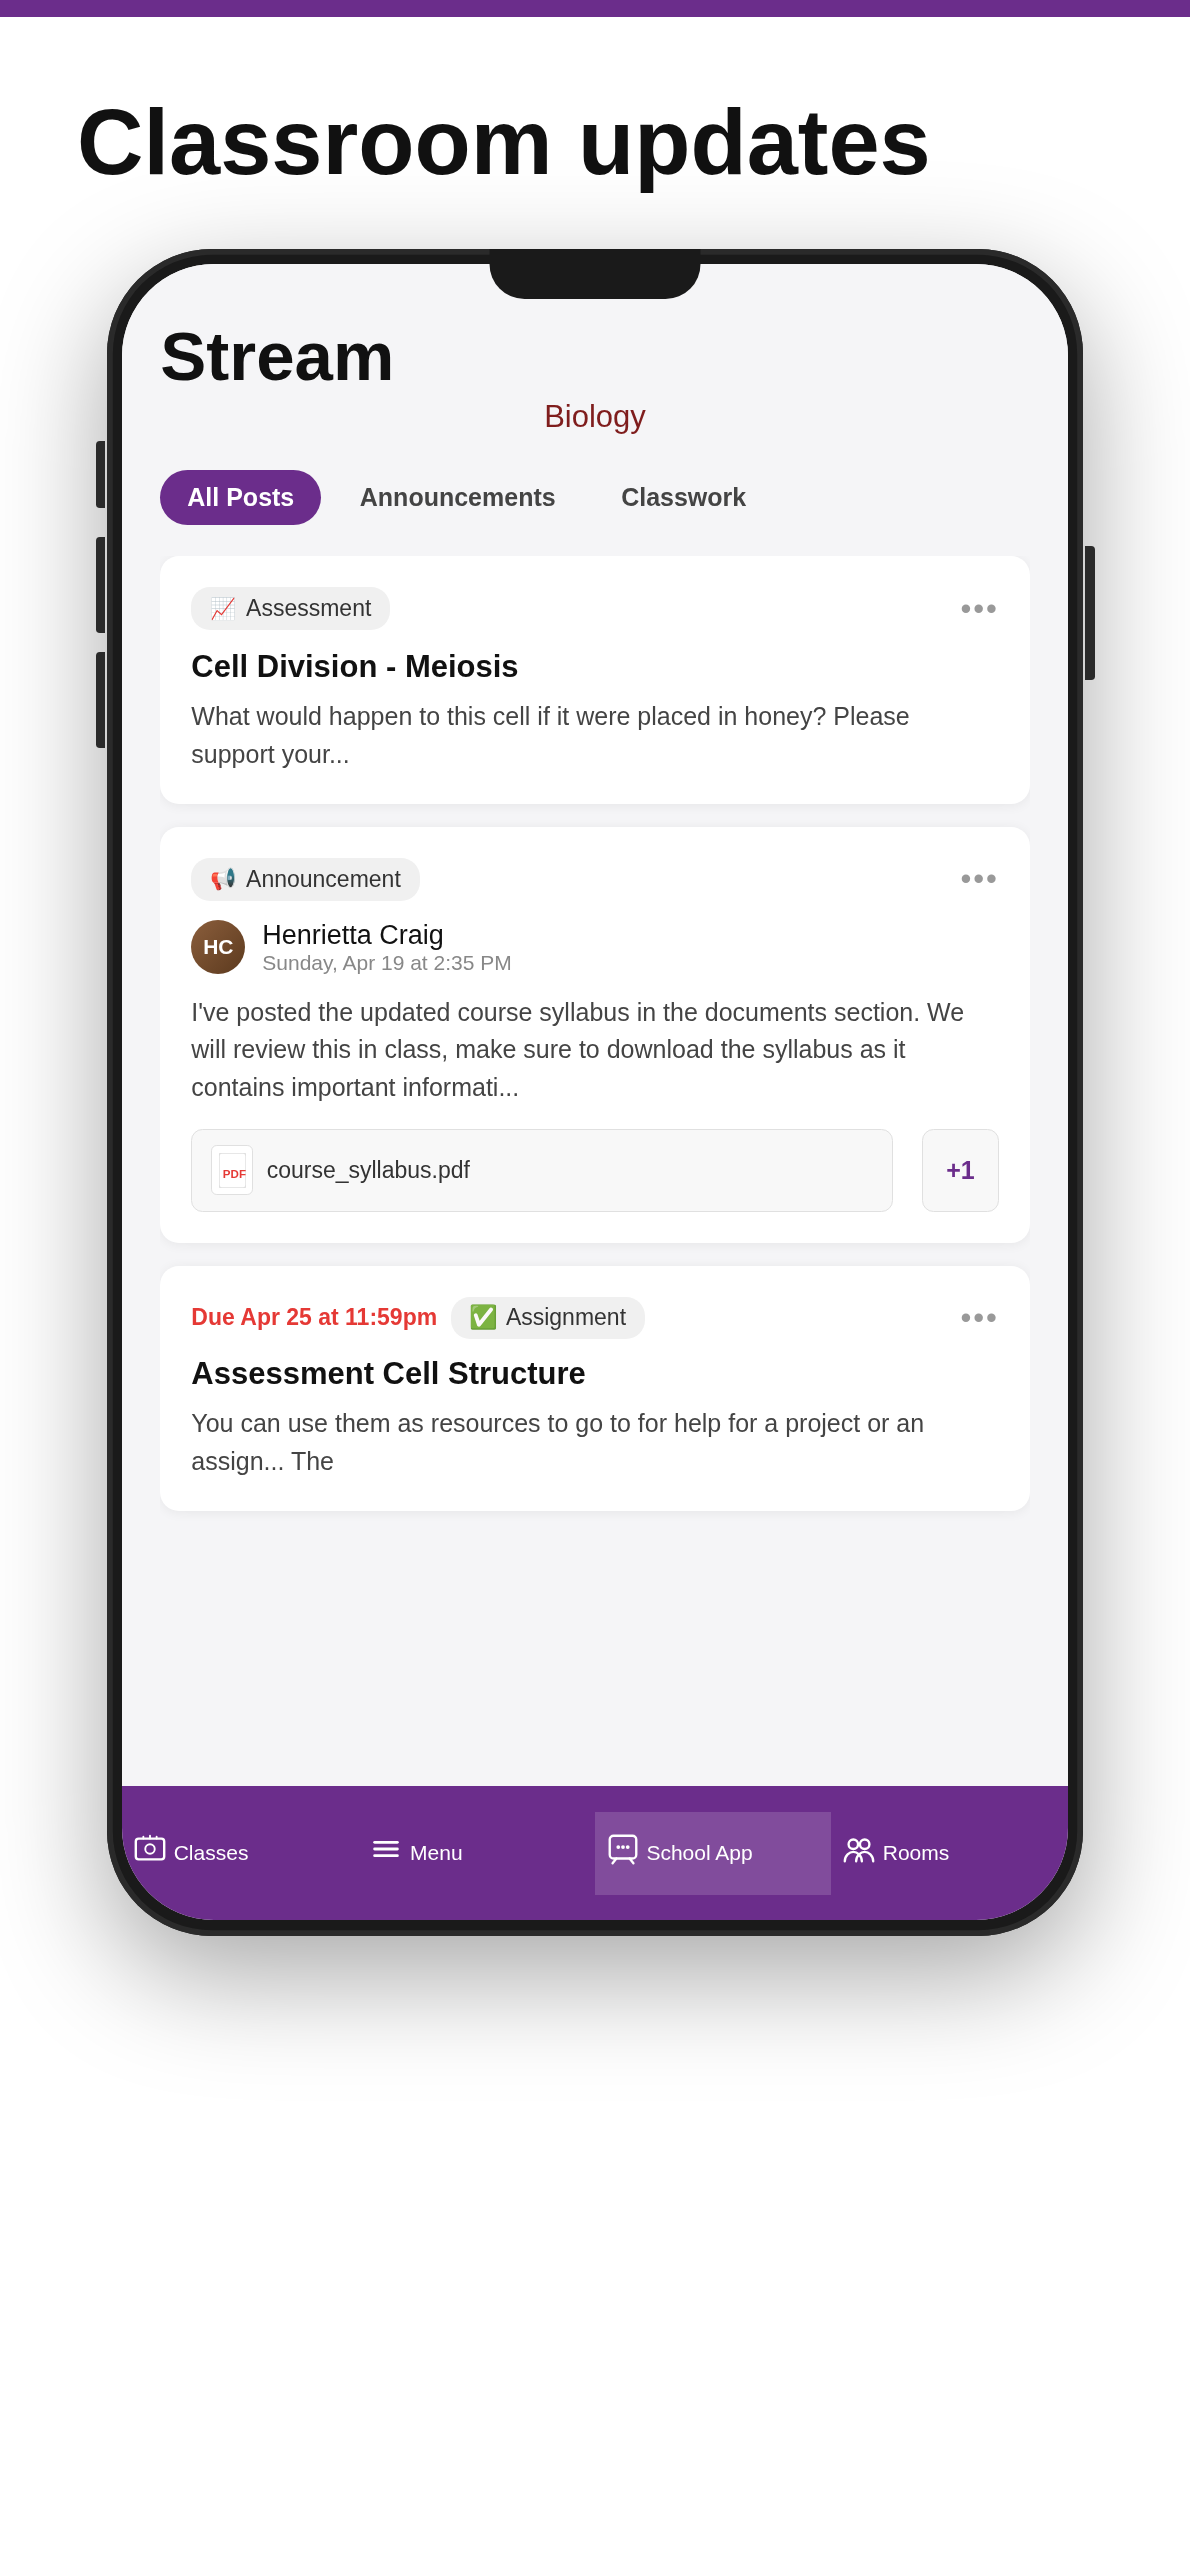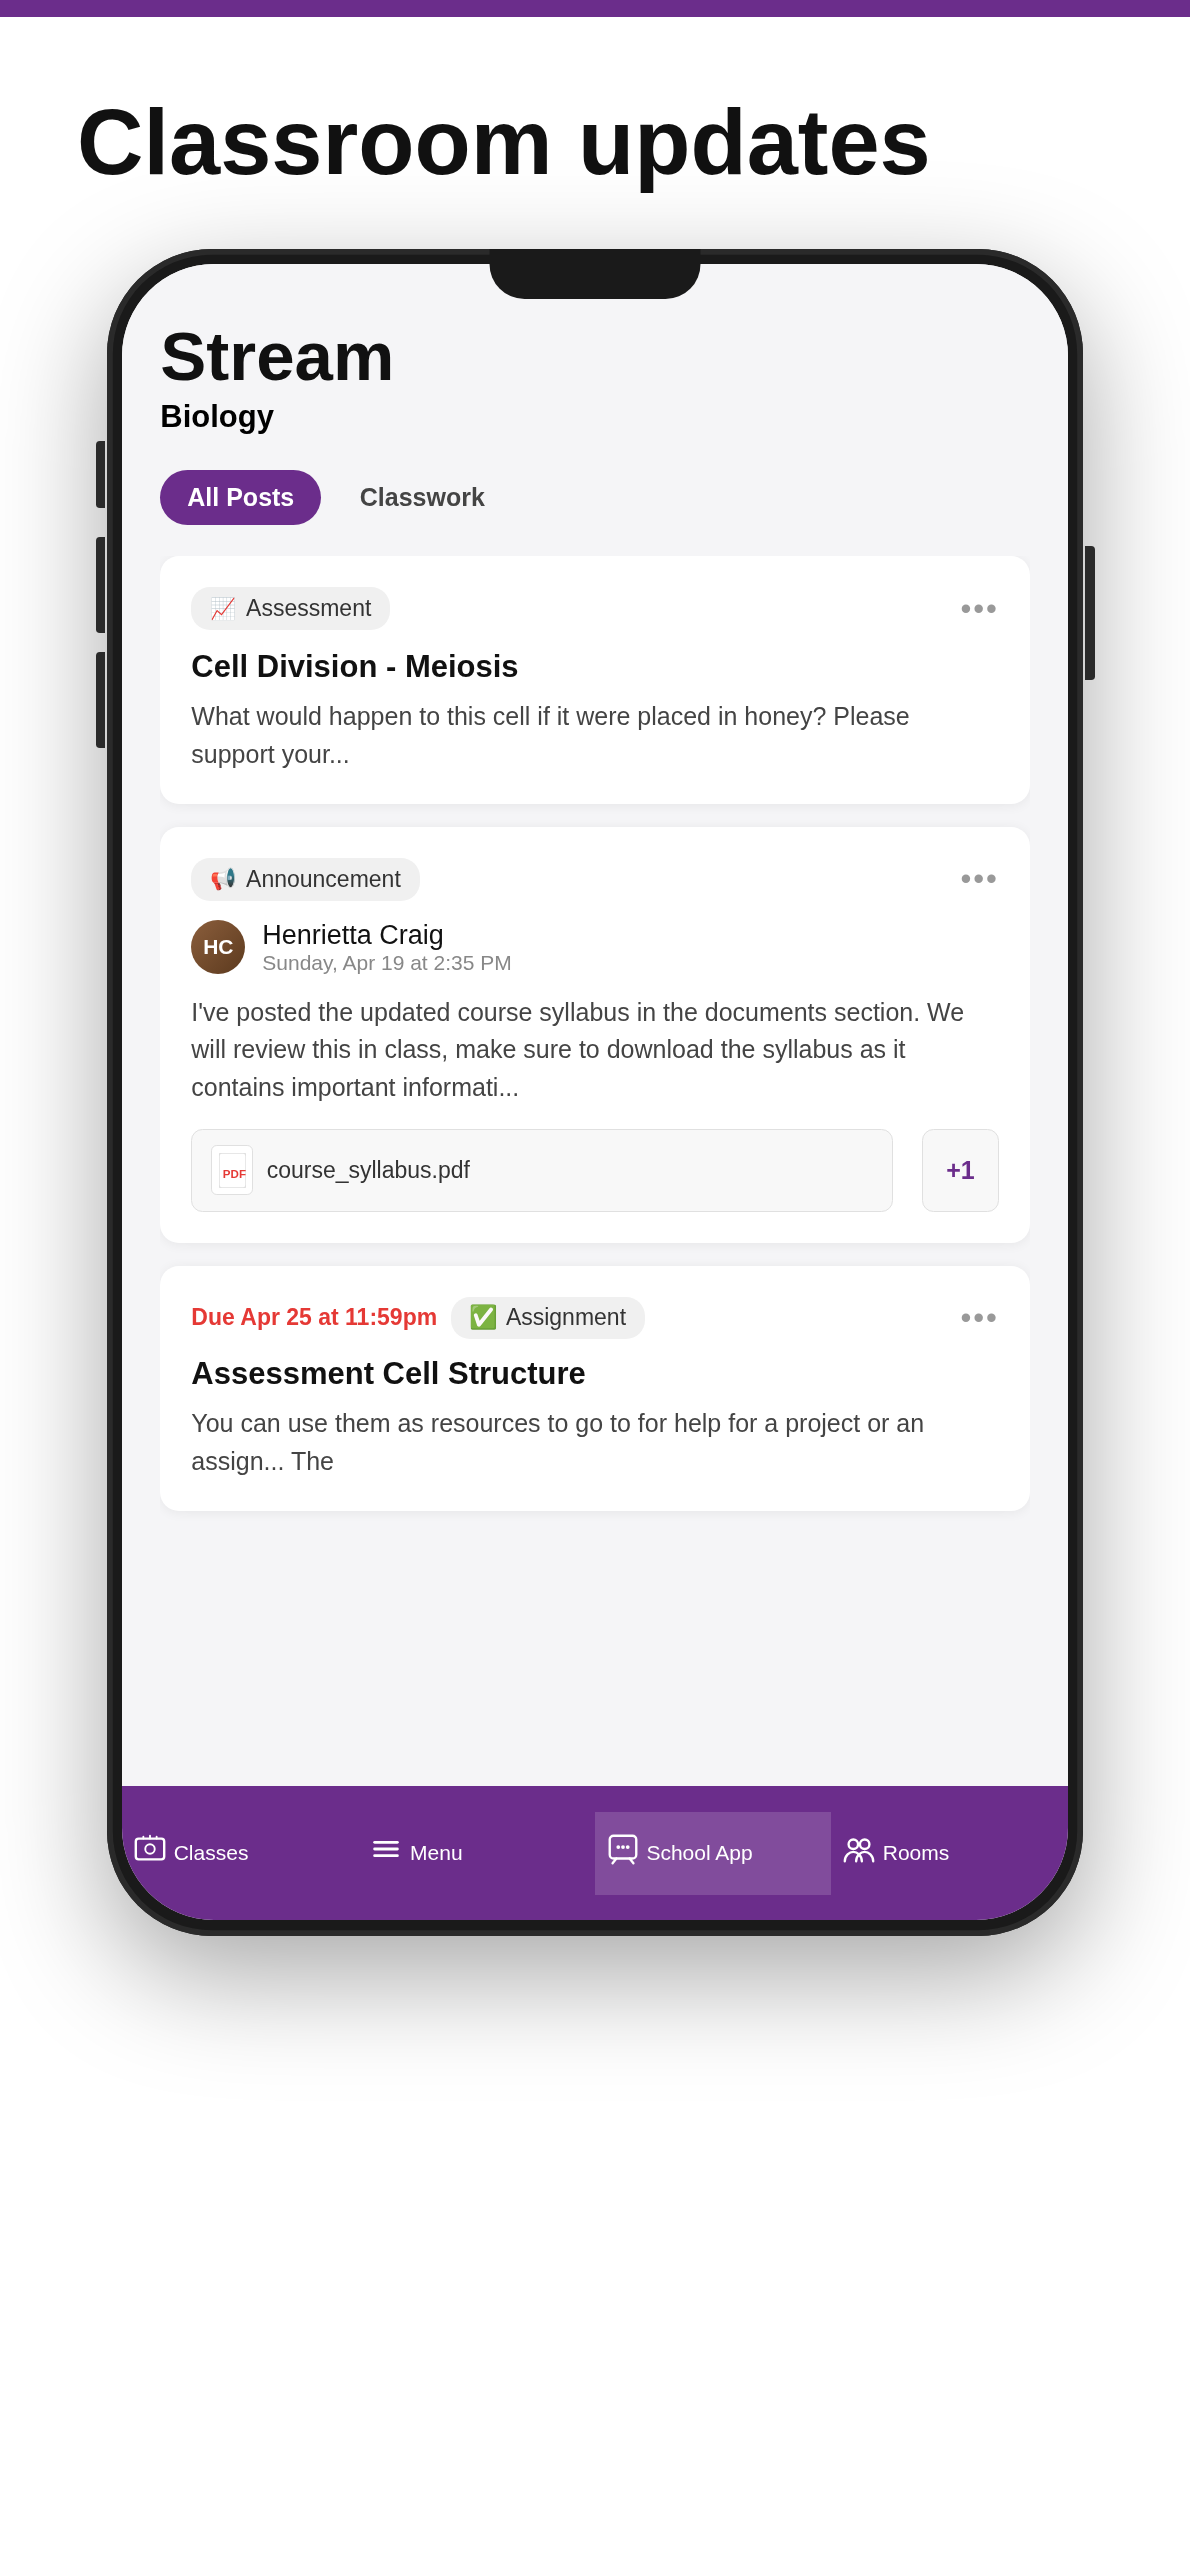--- a/index.html
+++ b/index.html
@@ -135,23 +135,24 @@
     .stream-title {
       font-size: 69px;
       font-weight: 800;
       color: #111;
       line-height: 1;
       margin-bottom: 7.7px;
     }
 
     .stream-subtitle {
       font-size: 31px;
-      font-weight: 700;
-      color: #000000;
+      font-weight: 400;
+      color: #7f1d1d;
       margin-bottom: 35px;
+      text-align: center;
     }
 
     
     .tab-bar {
       display: flex;
       gap: 11.5px;
       margin-bottom: 31px;
     }
 
     .tab-item {
@@ -450,20 +451,23 @@
       <div class="phone-screen">
 
         <div class="screen-content">
 
           <div class="stream-title">Stream</div>
           <div class="stream-subtitle">Biology</div>
 
           <div class="tab-bar">
             <div class="tab-item active">
               <span>All Posts</span>
+            </div>
+            <div class="tab-item inactive">
+              <span>Announcements</span>
             </div>
             <div class="tab-item inactive">
               <span>Classwork</span>
             </div>
           </div>
 
           <div class="posts-area">
 
             <div class="post-card">
               <div class="post-card-header">

